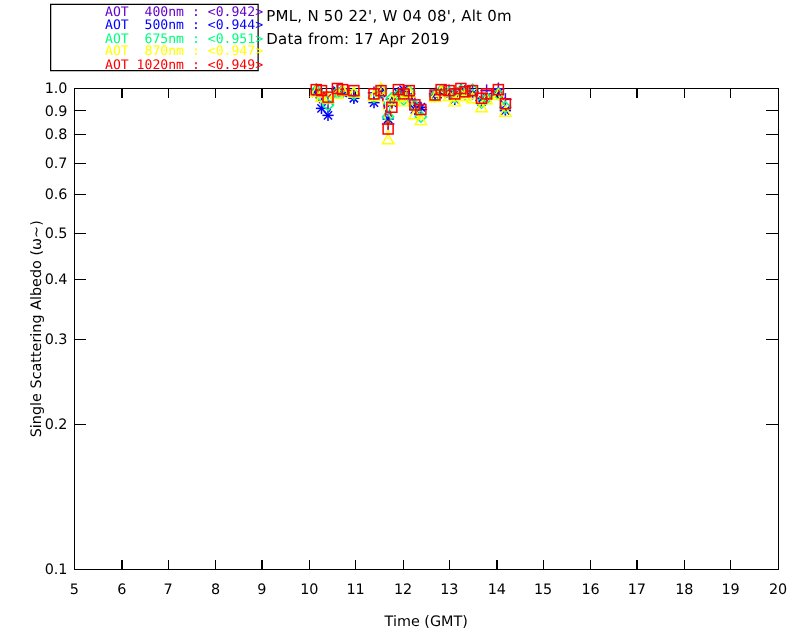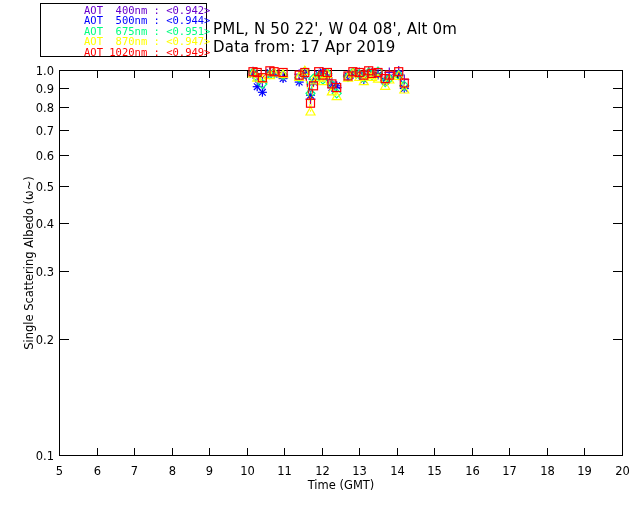--- a/index.html
+++ b/index.html
@@ -2,35 +2,35 @@
 <html><head>
 <meta charset="utf-8">
 <style>
   html,body{margin:0;padding:0;background:#fff;}
   .screen{
     position:relative;width:640px;height:512px;background:#ffffff;
     font-family:"DejaVu Sans",sans-serif;color:#000;overflow:hidden;
   }
   #plot-svg{position:absolute;left:0;top:0;width:640px;height:512px;}
   .header{
-    position:absolute;left:213px;top:4px;font-size:15px;line-height:18px;
-    font-family:"DejaVu Sans",sans-serif;letter-spacing:0.2px;margin-top:16px;
+    position:absolute;left:213px;top:4px;font-size:12px;line-height:18px;
+    font-family:"DejaVu Sans",sans-serif;letter-spacing:0.2px;
   }
   .legend{
     position:absolute;left:40px;top:3px;width:167px;height:54px;
     border:1px solid #000;box-sizing:border-box;background:#fff;
     padding:1px 0 0 6px;
     font-family:"DejaVu Sans Mono","Liberation Mono",monospace;
     font-size:10.5px;line-height:10.4px;white-space:pre;
   }
   .legend-row{display:flex;align-items:center;height:10.4px;gap:32px;}
   .legend-dash{display:inline-block;width:19px;height:0;border-top:1px dashed;margin-right:5px;}
   .legend-label{white-space:pre;}
   .xlabel{
-    position:absolute;left:341px;top:478px;transform:translateX(-50%);
+    position:absolute;left:341px;top:490px;transform:translateX(-50%);
     font-size:11.5px;
   }
   .ylabel{
     position:absolute;left:29px;top:263px;
     transform:translate(-50%,-50%) rotate(-90deg);
     font-size:11.5px;white-space:nowrap;
   }
 </style>
 </head>
 <body>

